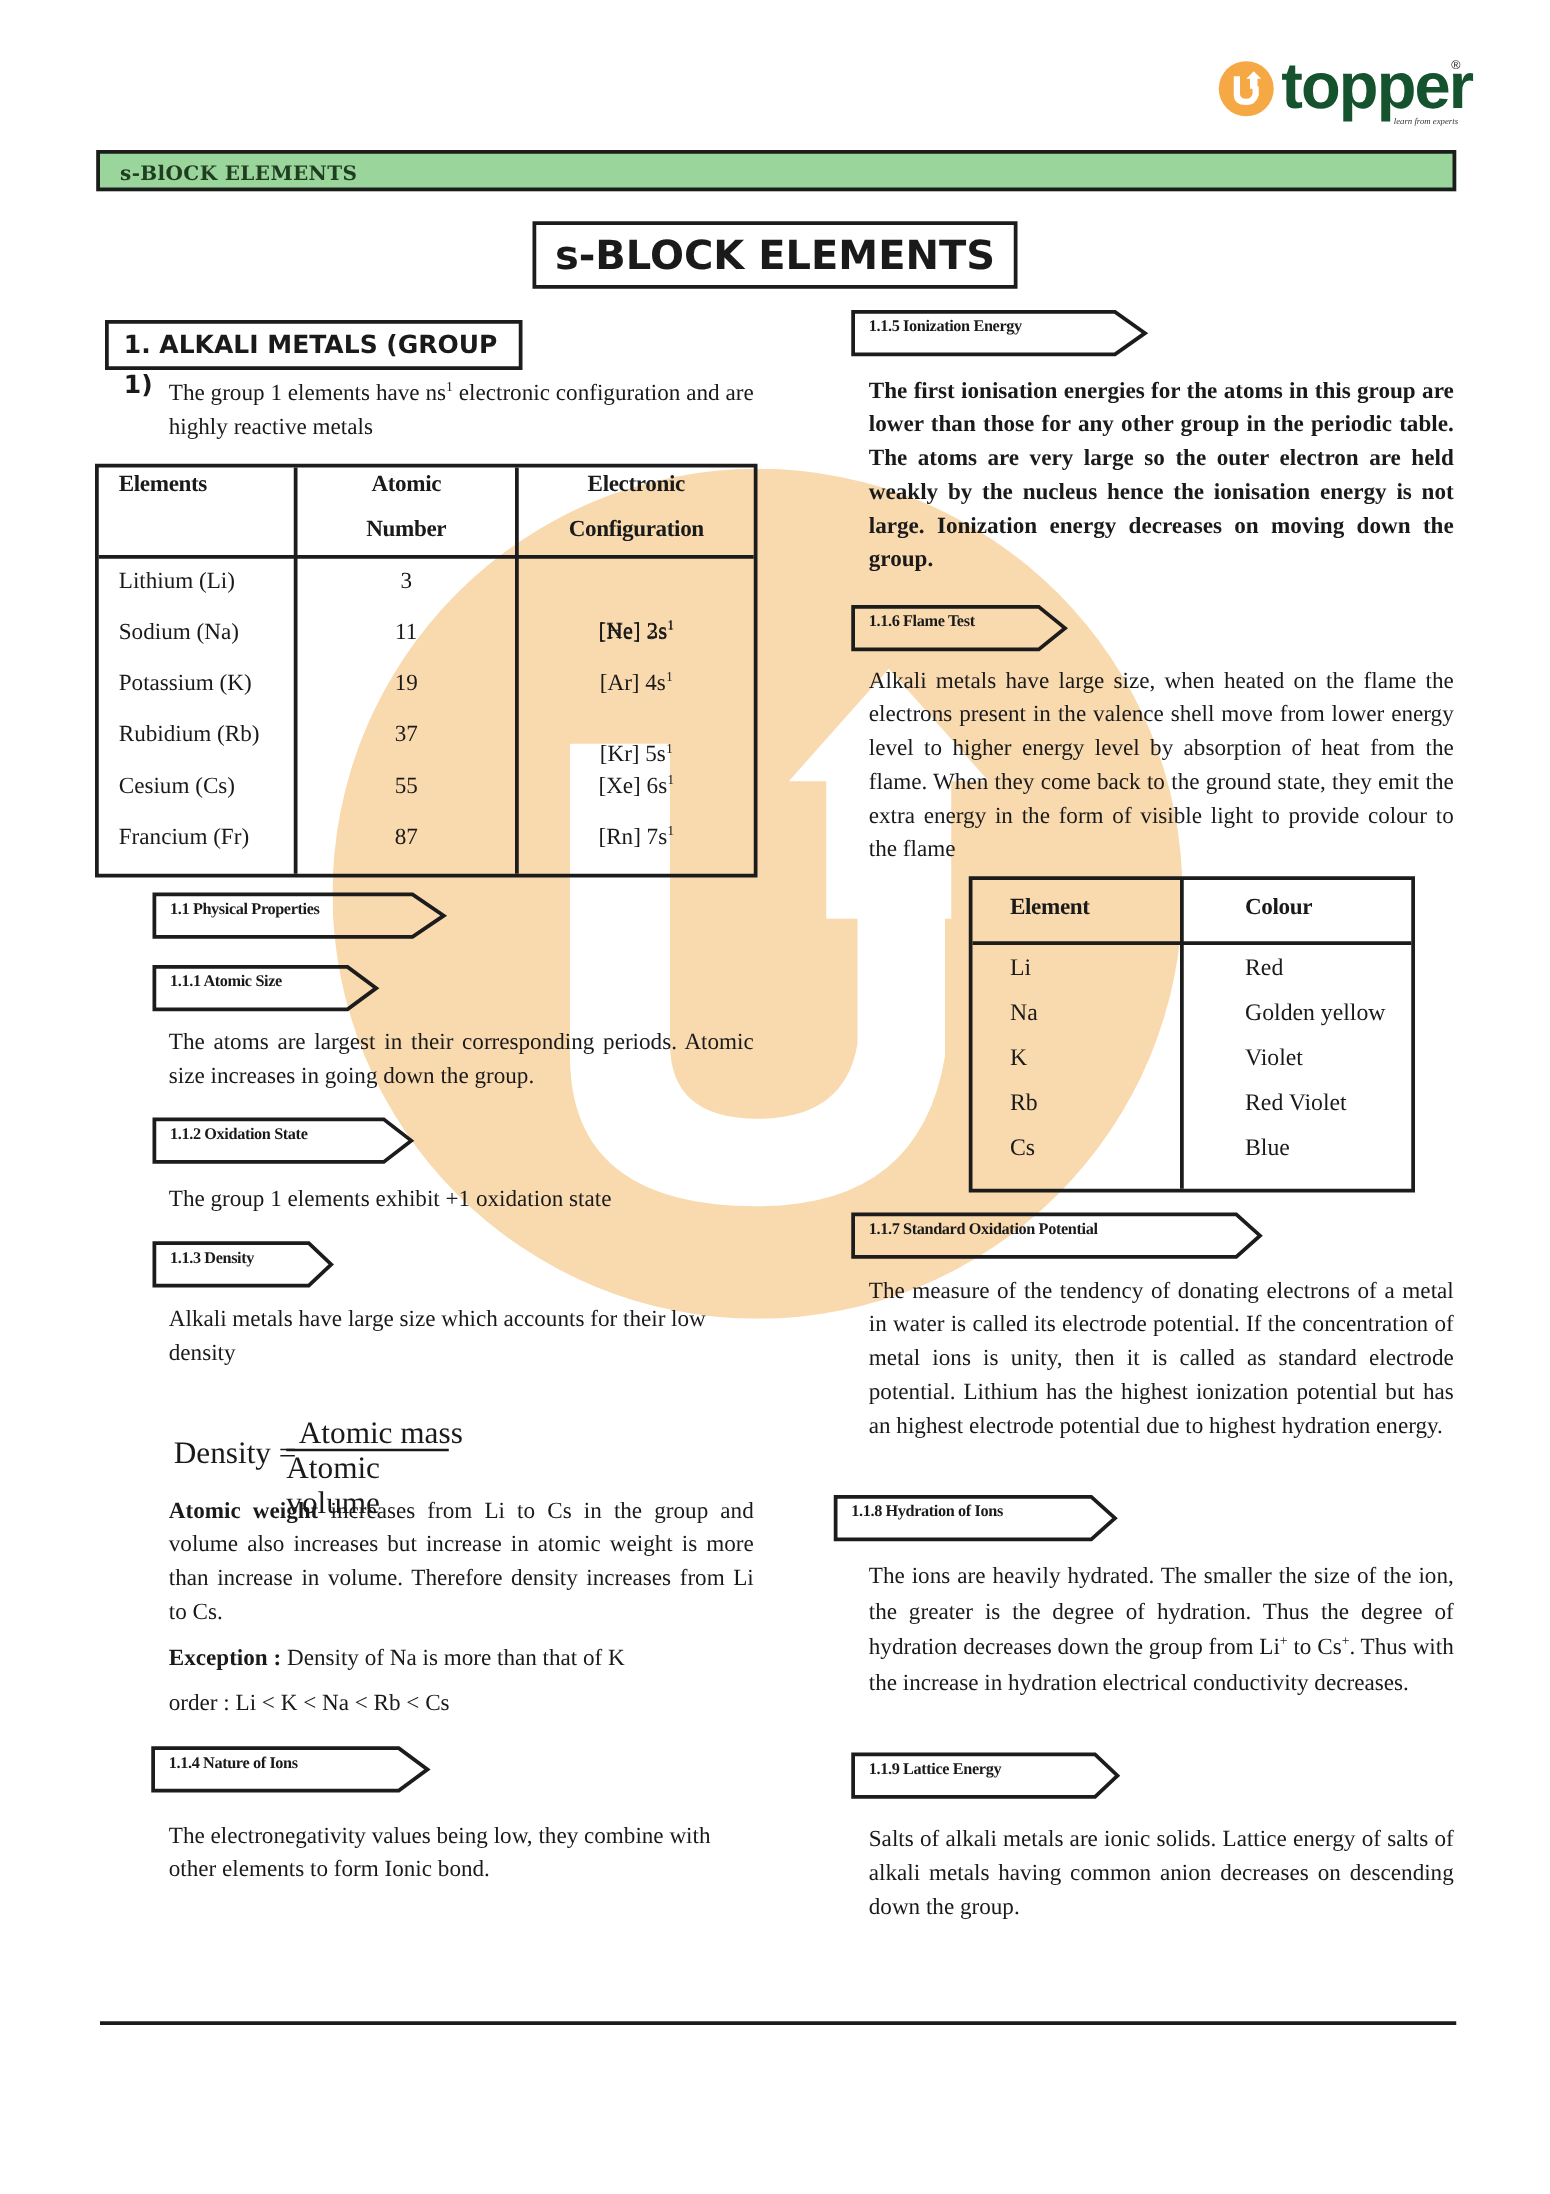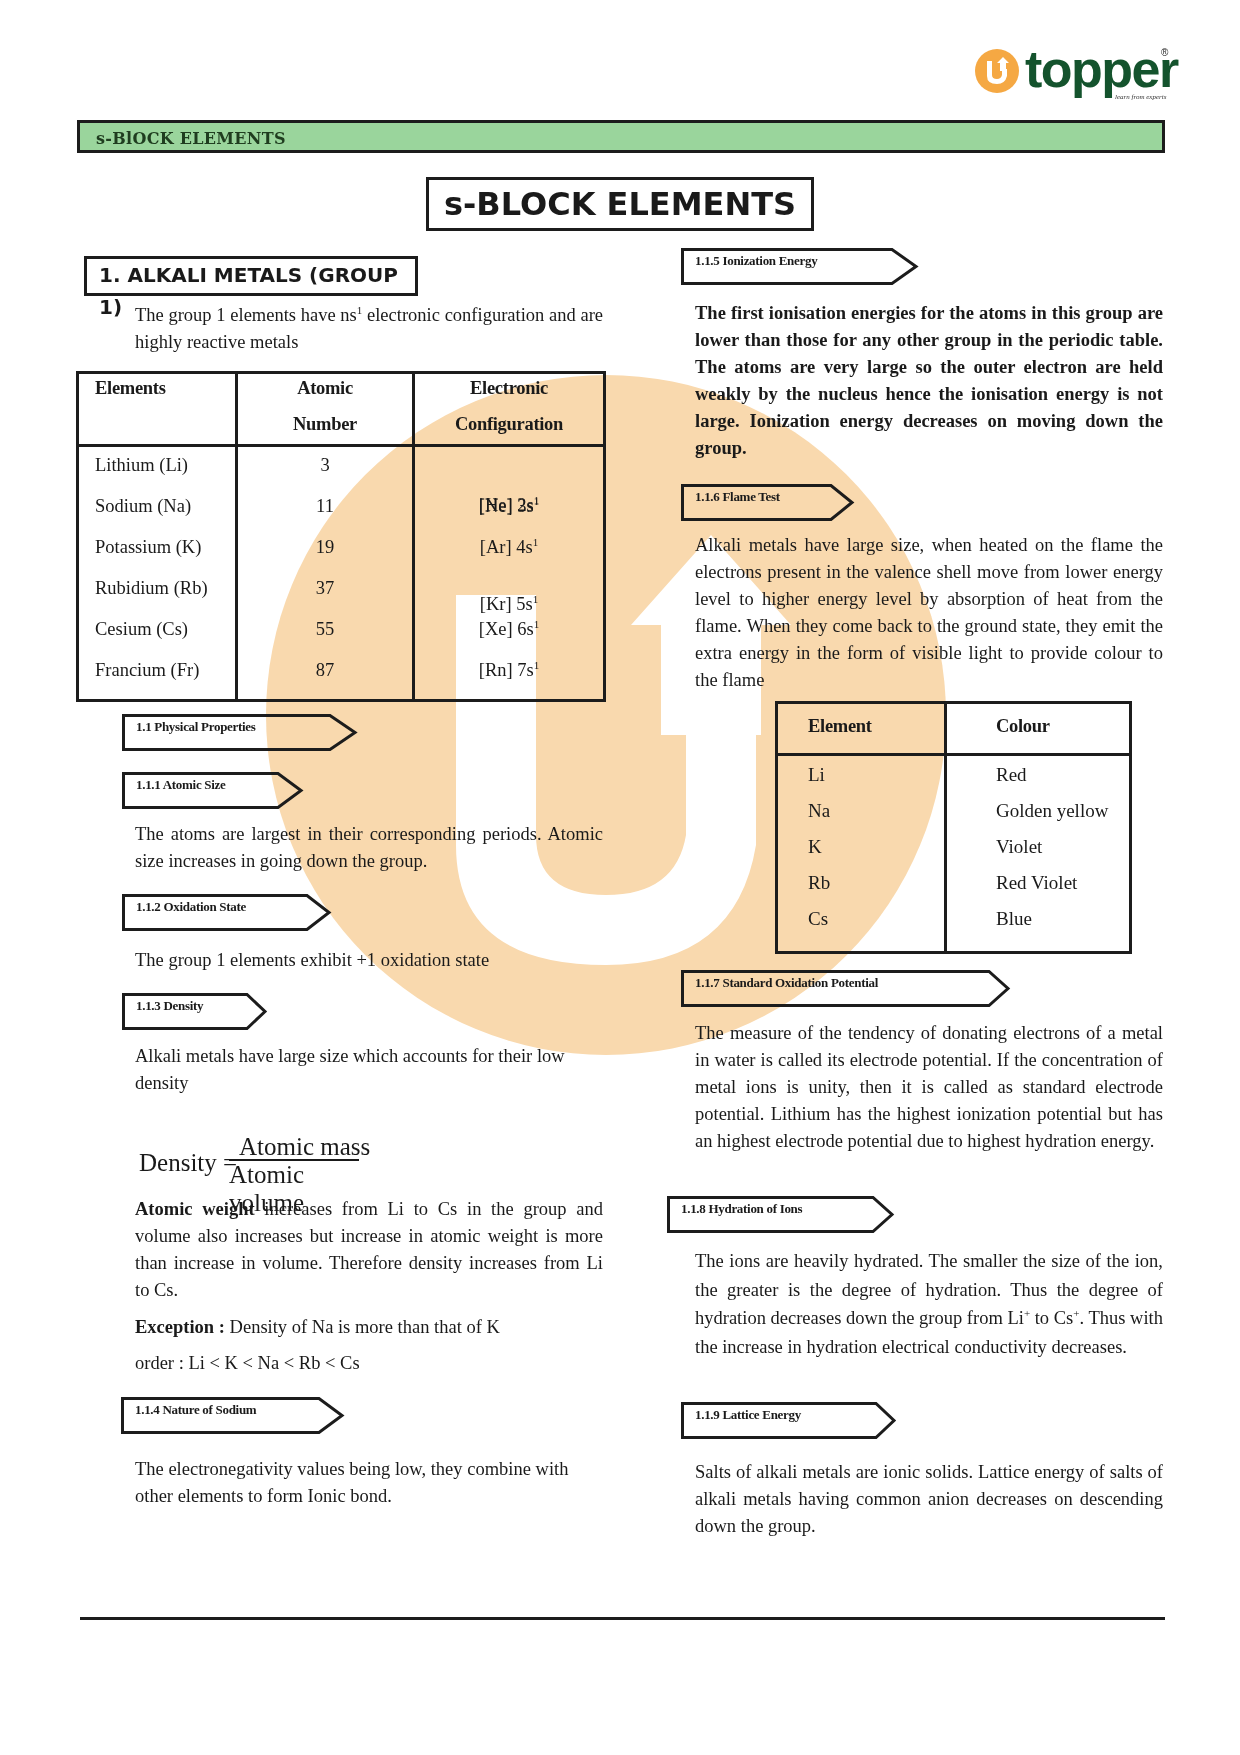--- a/index.html
+++ b/index.html
@@ -173,21 +173,21 @@
   </div>
   <div class="para" style="left:135px; top:1314px; width:468px;">
     <b>Exception :</b><span> Density of Na is more than that of K</span>
   </div>
   <div class="para" style="left:135px; top:1350px; width:468px;">order : Li &lt; K &lt; Na &lt; Rb &lt; Cs</div>
 
   <div class="tag" style="left:121px; top:1397px; width:224px;">
     <svg width="224" height="37">
         <polygon points="1.5,1.5 198,1.5 221,18.5 198,35.5 1.5,35.5" fill="none" stroke="#1c1c1c" stroke-width="3"></polygon>
       </svg>
-    <span>1.1.4 Nature of Sodium</span>
+    <span>1.1.4 Nature of Ions</span>
   </div>
   <div class="para" style="left:135px; top:1456px; width:468px; text-align:left;">The electronegativity values being low, they combine with other elements to form Ionic bond.</div>
 
   <div class="tag" style="left:681px; top:248px; width:238px;">
     <svg width="238" height="37">
         <polygon points="1.5,1.5 211,1.5 235,18.5 211,35.5 1.5,35.5" fill="none" stroke="#1c1c1c" stroke-width="3"></polygon>
       </svg>
     <span>1.1.5 Ionization Energy</span>
   </div>
   <div class="para" style="left:695px; top:300px; width:468px;font-weight:bold;">The first ionisation energies for the atoms in this group are lower than those for any other group in the periodic table. The atoms are very large so the outer electron are held weakly by the nucleus hence the ionisation energy is not large. Ionization energy decreases on moving down the group.</div>

